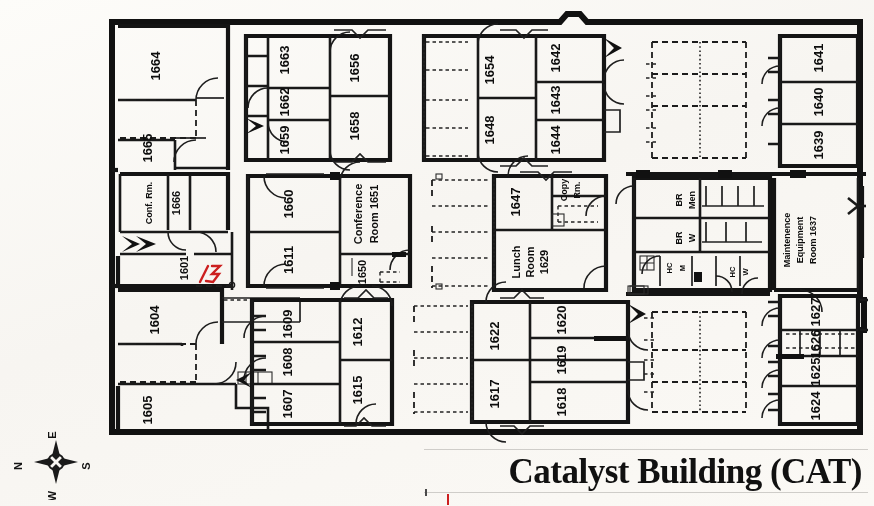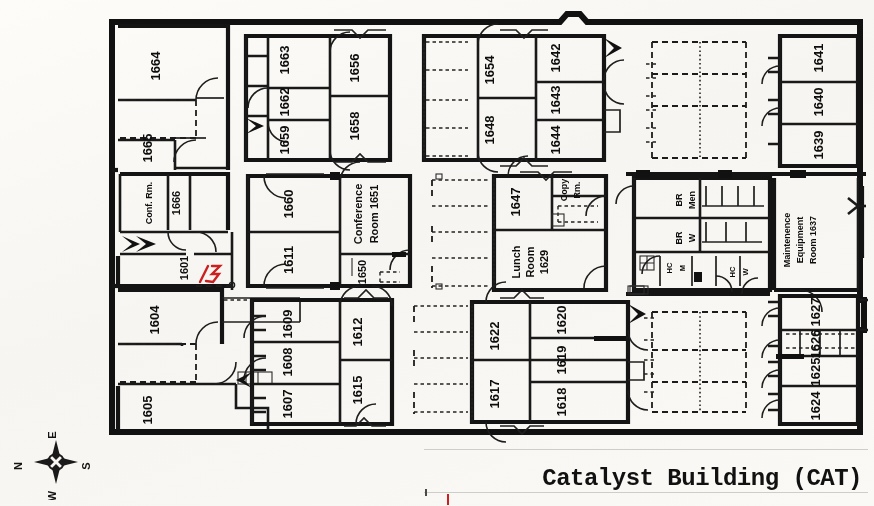--- a/index.html
+++ b/index.html
@@ -51,23 +51,23 @@
   }
   .rnum   { font-size: 13px; }
   .rnum-s { font-size: 11px; }
   .rnum-xs{ font-size: 9px; }
   .rnum-xxs{ font-size: 7.6px; }
 
   #title-block {
     position: absolute;
     right: 12px;
     bottom: 14px;
-    font-family: Liberation Mono, monospace;
+    font-family: Liberation Serif, serif;
     font-weight: bold;
-    font-size: 24px;
+    font-size: 35px;
     letter-spacing: -0.5px;
     color: #111111;
     white-space: nowrap;
   }
   #title-rule-top {
     position: absolute;
     left: 424px;
     top: 449px;
     width: 444px;
     height: 1px;

